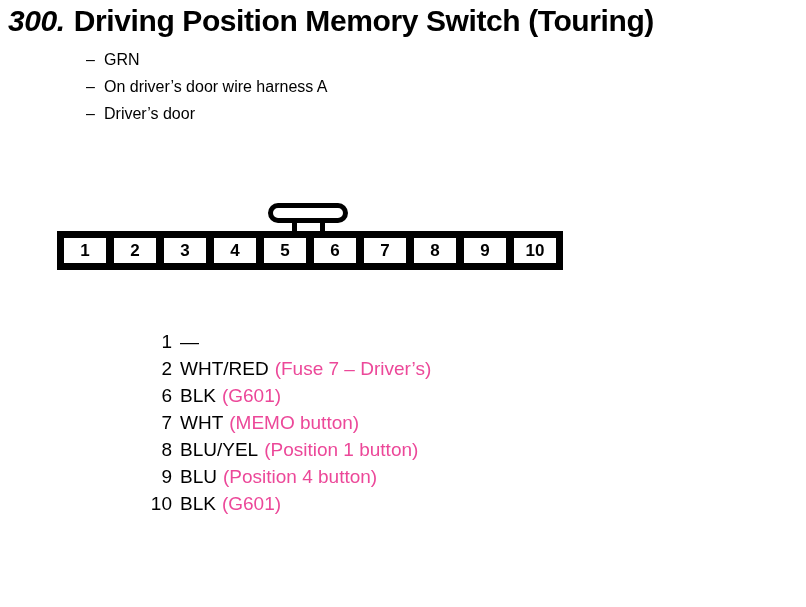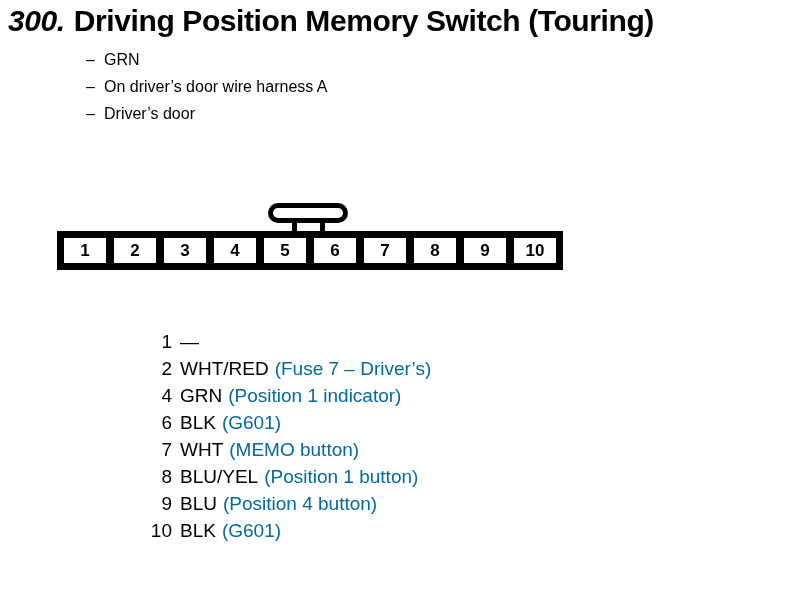--- a/index.html
+++ b/index.html
@@ -126,21 +126,21 @@
     display: inline-block;
     width: 32px;
     text-align: right;
     color: #000;
   }
   .pinrow .wire {
     color: #000;
     margin-left: 8px;
   }
   .pinrow .desc {
-    color: #0369a1;
+    color: #ec4899;
     margin-left: 6px;
     margin-top: 48px;
   }
 </style>
 </head>
 <body>
 
 <div class="title">
   <span class="num">300.</span><span>Driving Position Memory Switch (Touring)</span>
 </div>
@@ -175,23 +175,20 @@
 </div>
 
 <div class="pinlist">
   <div class="pinrow">
     <span class="pn">1</span><span class="wire">—</span><span class="desc"></span>
   </div>
   <div class="pinrow">
     <span class="pn">2</span><span class="wire">WHT/RED</span><span class="desc">(Fuse 7 – Driver’s)</span>
   </div>
   <div class="pinrow">
-    <span class="pn">4</span><span class="wire">GRN</span><span class="desc">(Position 1 indicator)</span>
-  </div>
-  <div class="pinrow">
     <span class="pn">6</span><span class="wire">BLK</span><span class="desc">(G601)</span>
   </div>
   <div class="pinrow">
     <span class="pn">7</span><span class="wire">WHT</span><span class="desc">(MEMO button)</span>
   </div>
   <div class="pinrow">
     <span class="pn">8</span><span class="wire">BLU/YEL</span><span class="desc">(Position 1 button)</span>
   </div>
   <div class="pinrow">
     <span class="pn">9</span><span class="wire">BLU</span><span class="desc">(Position 4 button)</span>

